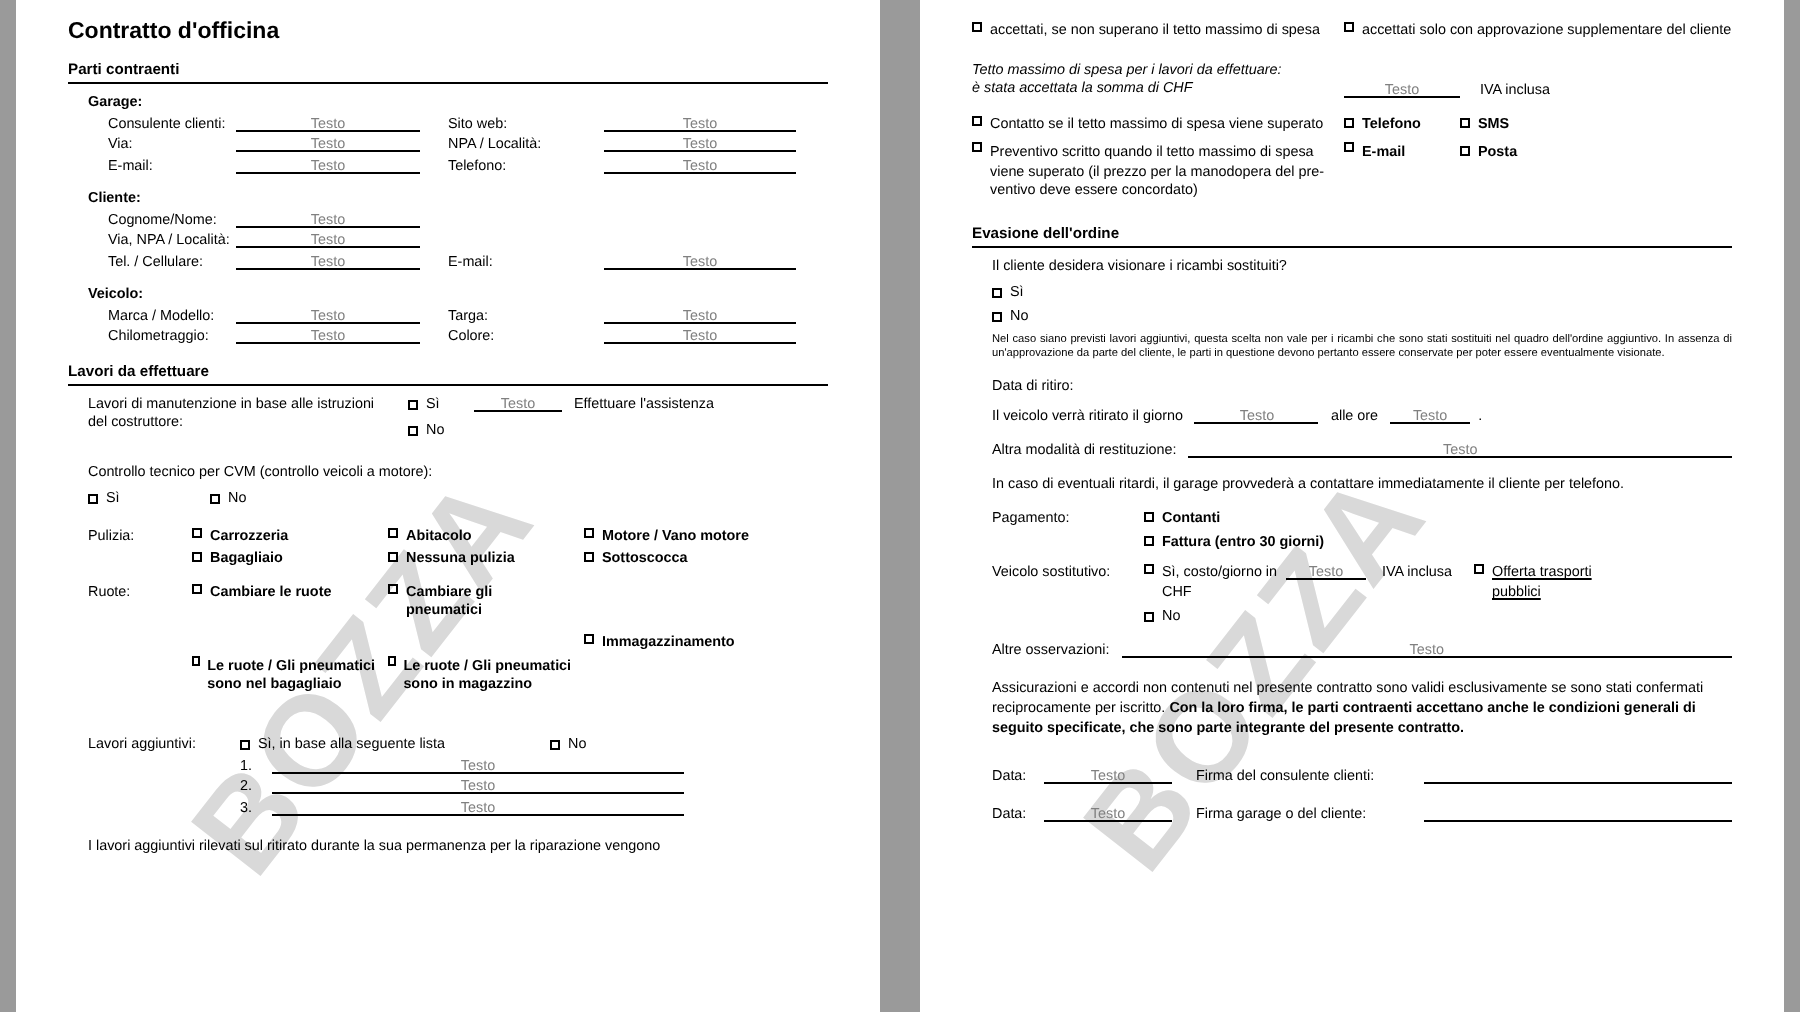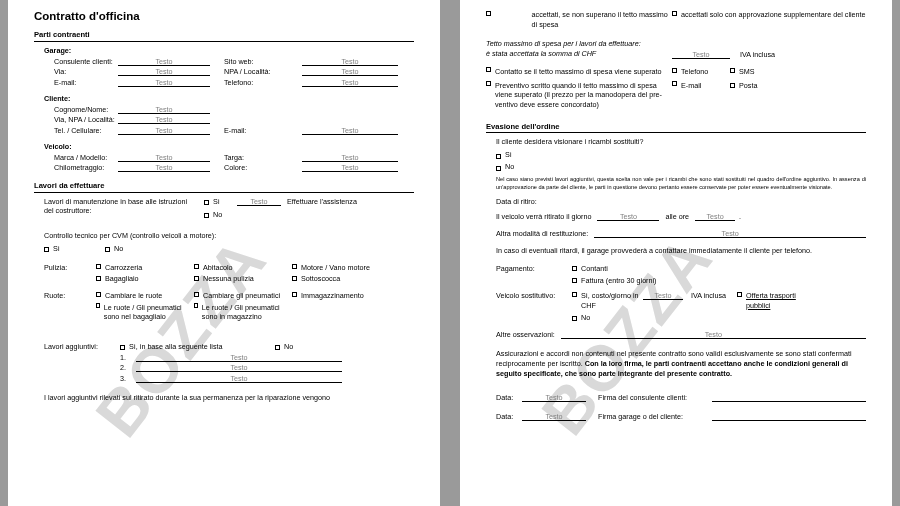--- a/index.html
+++ b/index.html
@@ -75,21 +75,21 @@
 
   .cb {
     display:inline-block;
     width:5px; height:5px;
     border:0.8px solid #000;
     margin-right:4px;
     vertical-align:middle;
     position:relative;
     top:-0.5px;
   }
-  .opt { display:flex; align-items:center; }
+  .opt { display:flex; align-items:center;font-weight:bold; }
   .opt .t { white-space:nowrap; }
 
   .note {
     font-size:5.6px;
     line-height:1.35;
     margin:5px 0 5px 0;
     text-align:justify;
   }
   .para { font-size:7.2px; line-height:1.35; margin:4px 0; }
   .bold { font-weight:bold; }
@@ -240,21 +240,21 @@
           <div style="width:52px;">Ruote:</div>
           <div class="optgrid" style="grid-template-columns: 92px 92px 110px; flex:1;">
             <div class="opt" style="align-items:flex-start;">
                 <span class="cb" style="margin-top:1px;"></span>
                 <span style="line-height:1.3;">Cambiare le ruote</span>
               </div>
             <div class="opt" style="align-items:flex-start;">
                 <span class="cb" style="margin-top:1px;"></span>
                 <span style="line-height:1.3;">Cambiare gli pneumatici</span>
               </div>
-            <div class="opt" style="align-items:flex-start;">
+            <div class="opt" style="align-items:flex-start;margin-top:25px;">
                 <span class="cb" style="margin-top:1px;"></span>
                 <span style="line-height:1.3;">Immagazzinamento</span>
               </div>
             <div class="opt" style="align-items:flex-start;">
                 <span class="cb" style="margin-top:1px;"></span>
                 <span style="line-height:1.3;">Le ruote / Gli pneumatici sono nel bagagliaio</span>
               </div>
             <div class="opt" style="align-items:flex-start;">
                 <span class="cb" style="margin-top:1px;"></span>
                 <span style="line-height:1.3;">Le ruote / Gli pneumatici sono in magazzino</span>
@@ -296,21 +296,21 @@
   </div>
 
   <div class="gap"></div>
 
   <div class="page page-right">
     <div class="wm wm-right">BOZZA</div>
     <div class="inner">
       <div class="content">
 
         <div style="display:flex; margin-top:4px;">
-          <div style="width:186px; display:flex; align-items:flex-start;gap:37px;">
+          <div style="width:186px; display:flex; align-items:flex-start;">
             <span class="cb" style="margin-top:1px;"></span>
             <span style="line-height:1.35;">accettati, se non superano il tetto massimo di spesa</span>
           </div>
           <div style="flex:1; display:flex; align-items:flex-start;">
             <span class="cb" style="margin-top:1px;"></span>
             <span style="line-height:1.35;">accettati solo con approvazione supplementare del cliente</span>
           </div>
         </div>
 
         <div style="display:flex; margin-top:10px; align-items:flex-end;">

